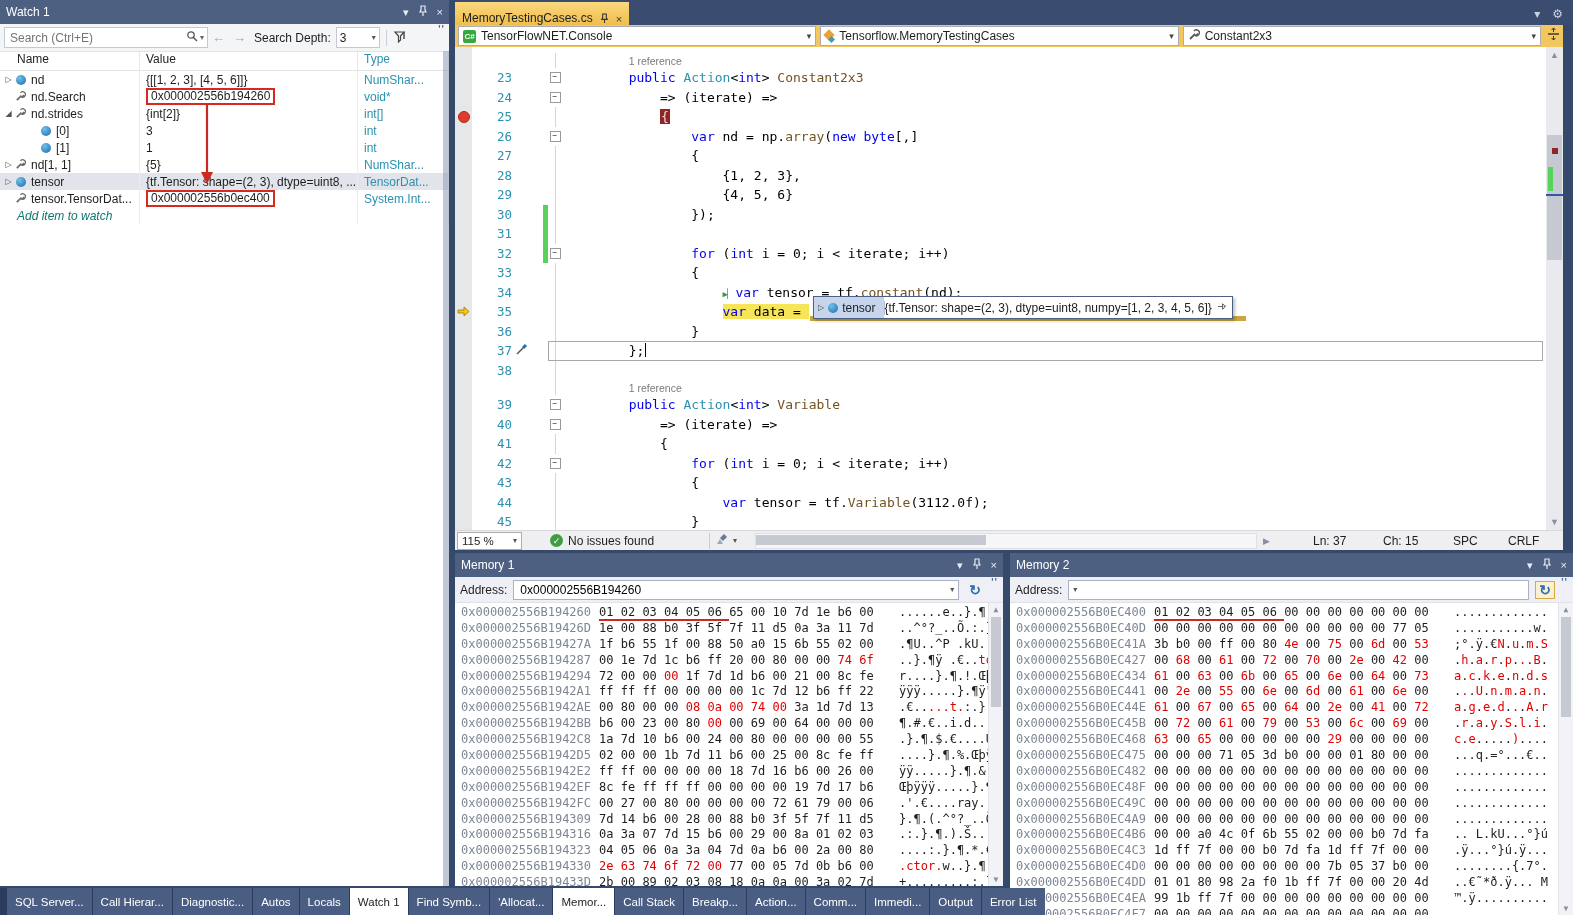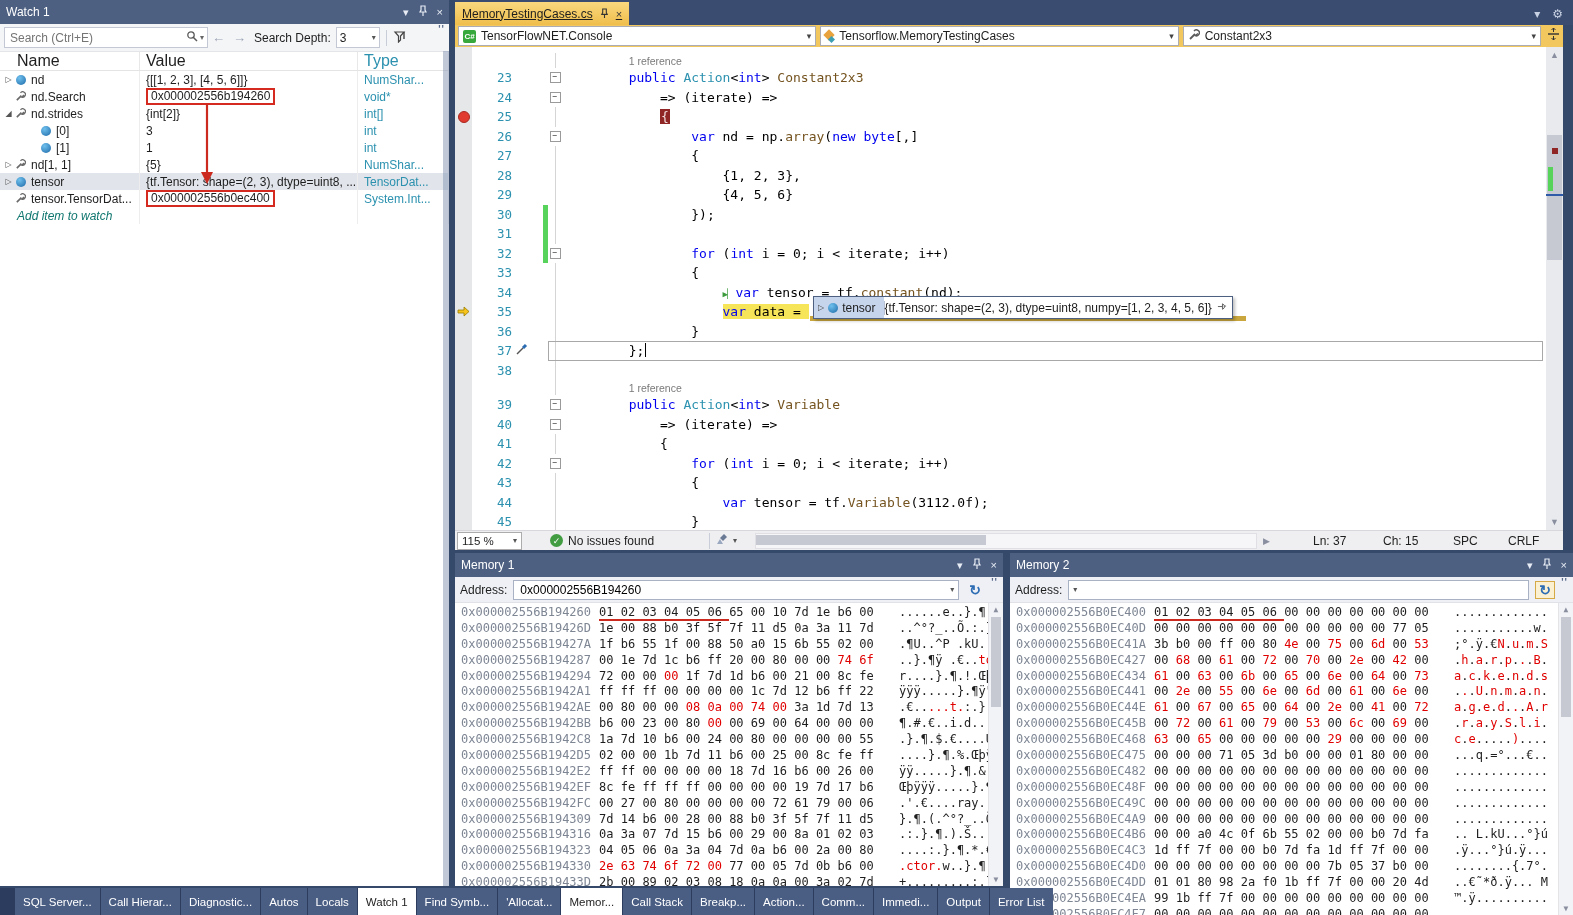--- a/index.html
+++ b/index.html
@@ -15,40 +15,40 @@
 
   
   .watch{left:0;top:0;width:449px;height:886px;background:#fff;display:flex;flex-direction:column;}
   .wtoolbar{height:27px;background:#F4F5F7;display:flex;align-items:center;padding:0 4px;border-bottom:1px solid #E3E5E8;font-size:12px;}
   .wsearch{width:196px;height:19px;border:1px solid #C3C8D4;background:#fff;display:flex;align-items:center;padding:0 3px;}
   .wsearch input{border:none;outline:none;flex:1;font-size:12px;font-family:"Liberation Sans",sans-serif;color:#444;background:transparent;min-width:0;}
   .navarr{color:#9AA3B5;font-size:13px;margin:0 4px;}
   .depthcombo{width:36px;height:19px;border:1px solid #C3C8D4;background:#fff;display:flex;align-items:center;justify-content:space-between;padding:0 3px;margin-left:5px;}
   .vsep{width:1px;height:16px;background:#C9CDD8;margin:0 6px;}
   .ofl{color:#5A6B8C;font-weight:bold;letter-spacing:1px;margin-left:auto;font-size:10px;align-self:flex-start;}
-  .whead{height:18px;display:flex;font-size:16px;color:#1e1e1e;border-bottom:1px solid #E4E4E4;}
+  .whead{height:18px;display:flex;font-size:12px;color:#1e1e1e;border-bottom:1px solid #E4E4E4;}
   .wc{border-right:1px solid #E8E8E8;box-sizing:border-box;overflow:hidden;white-space:nowrap;}
   .wc.n{width:140px;padding-left:17px;}
   .wc.v{width:218px;padding-left:6px;}
   .wc.t{flex:1;padding-left:6px;}
   .wrows{position:relative;flex:1;font-size:12px;}
   .wrow{height:17px;display:flex;align-items:center;}
   .wrow.sel{background:#E1E4EA;}
   .wrow .wc{height:100%;display:flex;align-items:center;border-right:1px solid #EDEDED;}
   .wrow .wc.n{padding-left:0;}
   .wexp{width:11px;display:inline-block;font-size:8px;color:#555;text-align:center;flex:0 0 11px;}
   .wicon{width:13px;height:13px;display:inline-flex;align-items:center;justify-content:center;margin-right:4px;flex:0 0 13px;}
   .sph{width:10px;height:10px;border-radius:50%;background:radial-gradient(circle at 35% 30%,#6FC0EE,#1E6AA8);}
   .redbox{border:2px solid #D42A20;padding:0 3px;line-height:13px;}
   .addrow{color:#0f766e;font-style:italic;}
   .wsb{position:absolute;right:0;top:51px;bottom:0;width:6px;background:#8E9DB9;opacity:.55;}
 
   
   .tabrow{left:455px;top:0;width:1118px;height:25px;background:#3A4C6F;display:flex;align-items:flex-end;}
-  .doctab{height:23px;background:linear-gradient(#FAD87E,#EFBE4C);display:flex;align-items:center;padding:0 7px;font-size:12px;color:#1e1e1e;text-decoration:underline;}
+  .doctab{height:23px;background:linear-gradient(#FAD87E,#EFBE4C);display:flex;align-items:flex-end;padding:0 7px;font-size:12px;color:#1e1e1e;}
   .doctab .dticn{margin-left:7px;color:#3a3a3a;font-size:11px;}
   .tabrow .rticons{margin-left:auto;color:#C9D2E4;font-size:12px;display:flex;gap:12px;padding:0 10px 4px 0;}
   .navrow{left:455px;top:25px;width:1108px;height:22px;background:#F2C75E;display:flex;align-items:center;padding:0 3px;box-sizing:border-box;gap:4px;}
   .combo{flex:1;height:18px;background:#fff;border:1px solid #ABADB3;display:flex;align-items:center;font-size:12px;padding:0 4px;gap:5px;overflow:hidden;white-space:nowrap;}
   .combo .car{margin-left:auto;color:#444;font-size:9px;}
   .csharpicn{width:13px;height:13px;background:#37A93C;border-radius:2px;color:#fff;font-size:8px;font-weight:bold;display:inline-flex;align-items:center;justify-content:center;flex:0 0 13px;}
   .diam{width:8px;height:8px;background:#E8A33D;transform:rotate(45deg);display:inline-block;}
   .diam2{width:5px;height:5px;background:#3E9FB3;transform:rotate(45deg);display:inline-block;margin-left:-4px;margin-top:6px;}
   .splitic{margin-left:2px;}
 
@@ -110,21 +110,21 @@
   .red{color:#E00000;}
   .ul{border-bottom:2px solid #CC2A1E;}
   .memsb{position:absolute;right:0;top:0;bottom:0;width:14px;background:#F2F3F6;border-left:1px solid #E4E4E8;}
   .memsb .arr{position:absolute;left:0;width:100%;text-align:center;color:#8A8FA0;font-size:8px;}
   .msthumb{position:absolute;left:2px;width:10px;background:#C6C9D2;}
 
   
   .annot{position:absolute;z-index:60;pointer-events:none;}
 
   
-  .btabs{left:0;top:888px;width:1005px;height:27px;background:#2B3C5F;display:flex;align-items:stretch;gap:1px;padding-left:15px;}
+  .btabs{left:0;top:888px;width:1005px;height:27px;background:#2B3C5F;display:flex;align-items:stretch;gap:1px;padding-left:7px;}
   .btab{background:#4A5E84;color:#fff;font-size:11.5px;display:flex;align-items:center;padding:0 8px;white-space:nowrap;}
   .btab.active{background:#FFFFFF;color:#1e1e1e;}
 </style>
 </head>
 <body>
 
 <div class="app">
 
   <div class="abs watch">
     <div class="ptitle">

